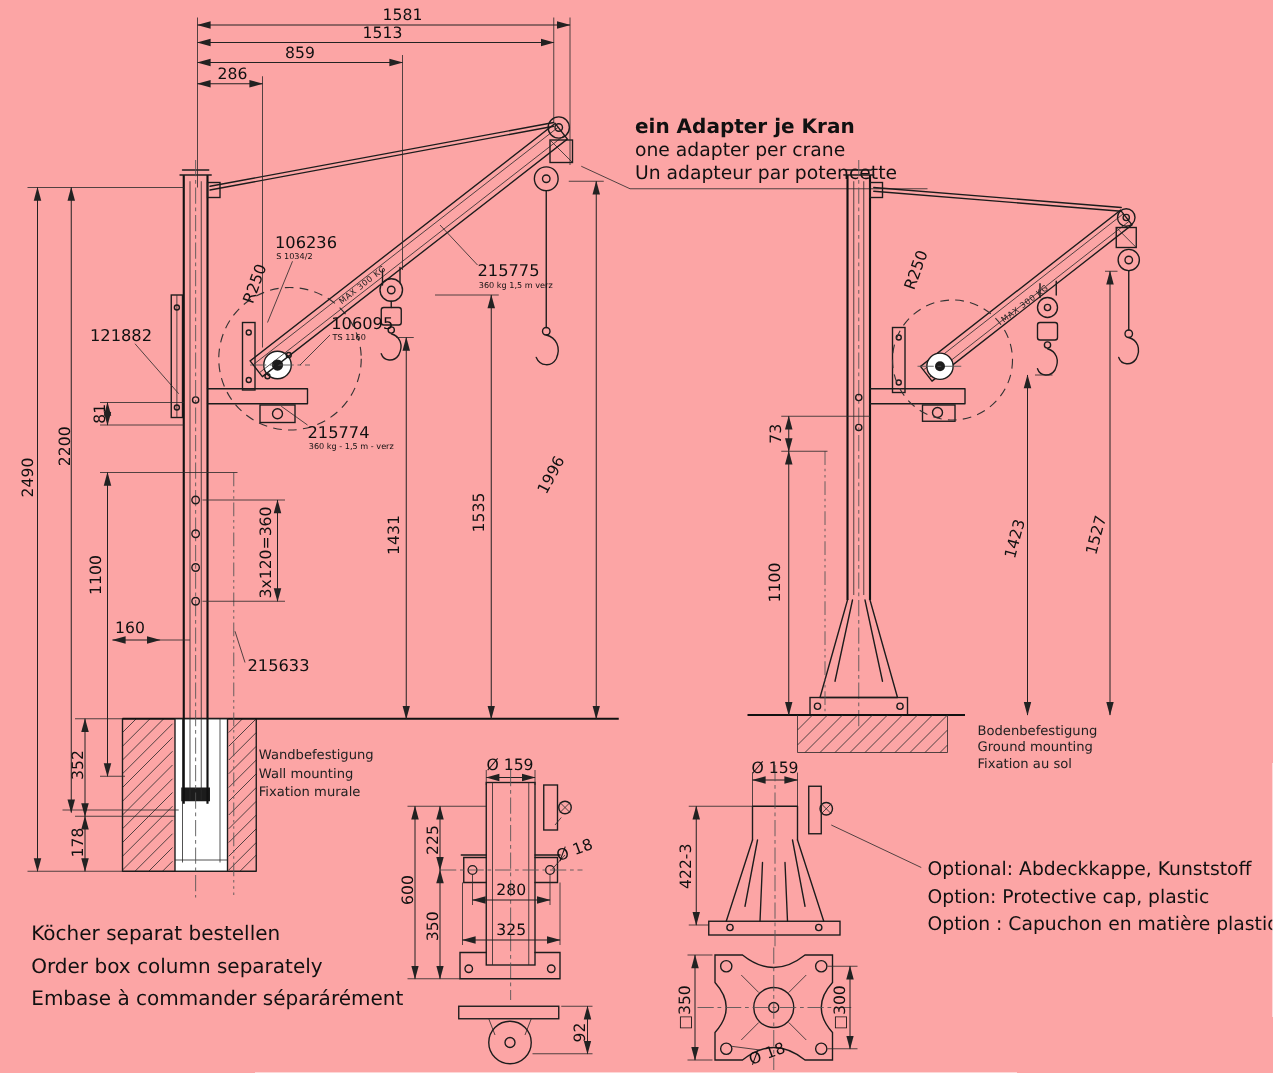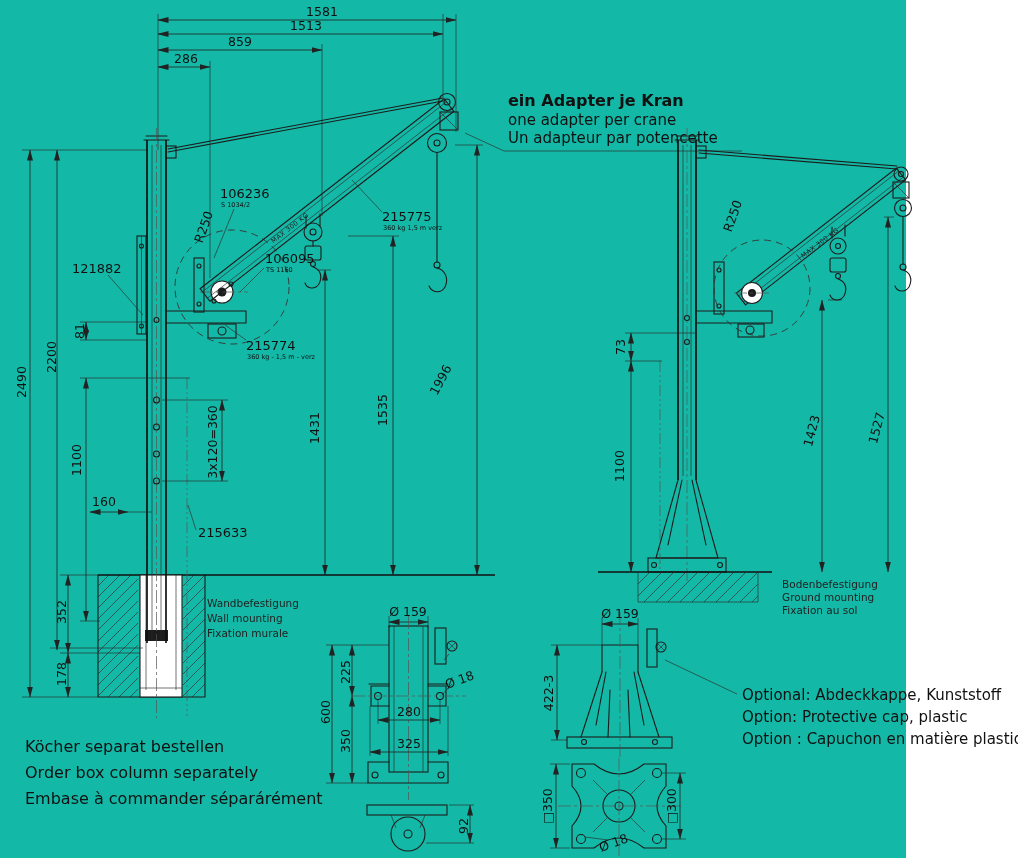--- a/index.html
+++ b/index.html
@@ -1,16 +1,16 @@
 <!DOCTYPE html>
 <html><head>
 <meta charset="utf-8">
 <style>
   html,body{margin:0;padding:0;background:#fff;}
-  .stage{width:906px;height:858px;position:relative;background:#14b8a6;
+  .stage{width:1018px;height:858px;position:relative;background:#fca5a5;
          font-family:"Liberation Sans","DejaVu Sans",sans-serif;}
   svg{display:block}
   .ln{stroke:#1c1c1c;stroke-width:1.1;fill:none;stroke-linecap:round;}
   .tk{stroke:#111;stroke-width:1.7;fill:none;}
   .tn{stroke:#2a2a2a;stroke-width:.65;fill:none;}
   .dm{stroke:#222;stroke-width:.8;fill:none;}
   .cl{stroke:#555;stroke-width:.7;fill:none;stroke-dasharray:13 3 3 3;}
   .cl2{stroke:#555;stroke-width:.7;fill:none;stroke-dasharray:11 3 2 3 2 3;}
   .dsh{stroke:#333;stroke-width:.9;fill:none;stroke-dasharray:7 5;}
   .whitefill{fill:#fff;stroke:#1c1c1c;stroke-width:1.1;}

